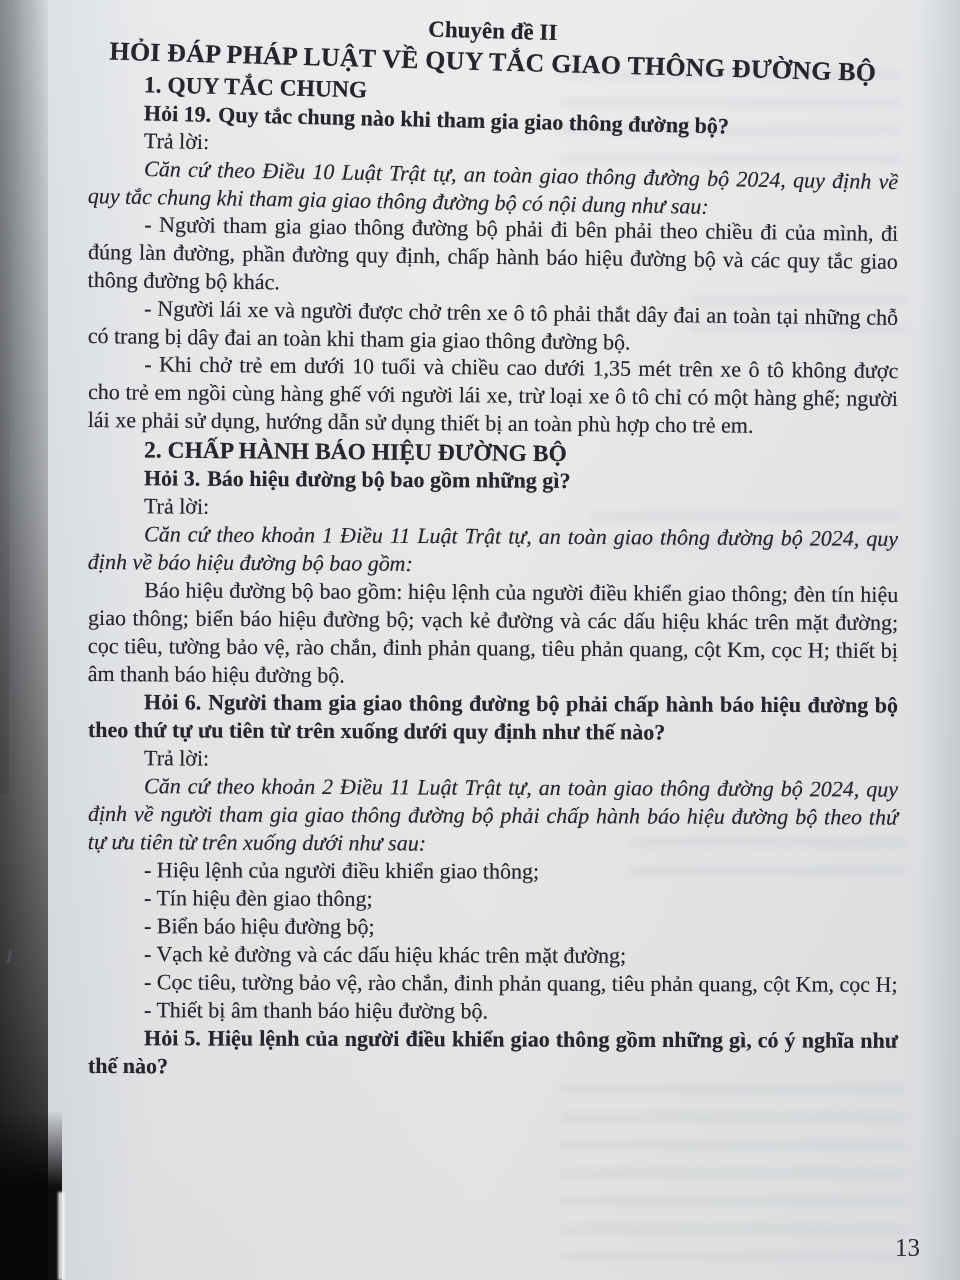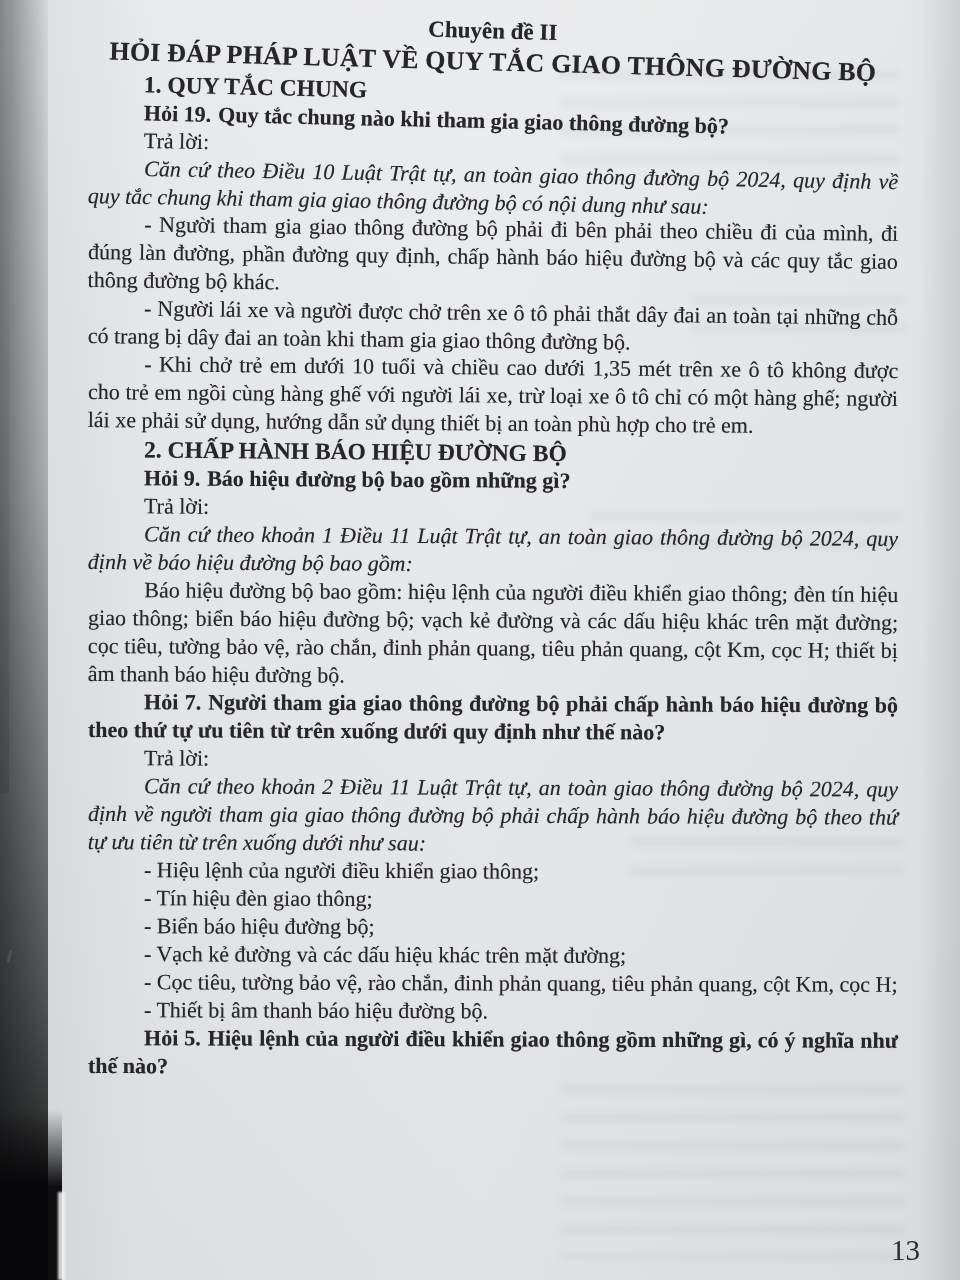--- a/index.html
+++ b/index.html
@@ -78,21 +78,21 @@
   .tB { transform: rotate(1.3deg);  transform-origin: 0 50%; }
   .tC { transform: rotate(1.0deg);  transform-origin: 0 50%; }
   .tD { transform: rotate(0.7deg);  transform-origin: 0 50%; }
   .tE { transform: rotate(0.5deg);  transform-origin: 0 50%; }
   .tF { transform: rotate(0.35deg); transform-origin: 0 50%; }
   .tG { transform: rotate(0.25deg); transform-origin: 0 50%; }
   .tH { transform: rotate(0.2deg);  transform-origin: 0 50%; }
 
   .page-num {
     position: absolute; right: 40px; top: 1234px;
-    font-size: 29px; color: #2b2b2f;
+    font-size: 25px; color: #2b2b2f;
   }
 </style>
 </head>
 <body>
 
 <div class="paper"></div>
 <div class="edge-sliver"></div>
 <div class="spine"></div>
 <div class="corner-dark"></div>
 <div class="corner-sliver"></div>
@@ -113,26 +113,26 @@
 
   <p class="q tB"><span class="q-label">Hỏi 19.</span><span>Quy tắc chung nào khi tham gia giao thông đường bộ?</span></p>
   <p class="reply tC">Trả lời:</p>
   <p class="cite tC">Căn cứ theo Điều 10 Luật Trật tự, an toàn giao thông đường bộ 2024, quy định về quy tắc chung khi tham gia giao thông đường bộ có nội dung như sau:</p>
   <p class="para tD">- Người tham gia giao thông đường bộ phải đi bên phải theo chiều đi của mình, đi đúng làn đường, phần đường quy định, chấp hành báo hiệu đường bộ và các quy tắc giao thông đường bộ khác.</p>
   <p class="para tD">- Người lái xe và người được chở trên xe ô tô phải thắt dây đai an toàn tại những chỗ có trang bị dây đai an toàn khi tham gia giao thông đường bộ.</p>
   <p class="para tE">- Khi chở trẻ em dưới 10 tuổi và chiều cao dưới 1,35 mét trên xe ô tô không được cho trẻ em ngồi cùng hàng ghế với người lái xe, trừ loại xe ô tô chỉ có một hàng ghế; người lái xe phải sử dụng, hướng dẫn sử dụng thiết bị an toàn phù hợp cho trẻ em.</p>
 
   <h3 class="sec-head tE">2. CHẤP HÀNH BÁO HIỆU ĐƯỜNG BỘ</h3>
 
-  <p class="q tF"><span class="q-label">Hỏi 9.</span><span>Báo hiệu đường bộ bao gồm những gì?</span></p>
+  <p class="q tF"><span class="q-label">Hỏi 3.</span><span>Báo hiệu đường bộ bao gồm những gì?</span></p>
   <p class="reply tF">Trả lời:</p>
   <p class="cite tF">Căn cứ theo khoản 1 Điều 11 Luật Trật tự, an toàn giao thông đường bộ 2024, quy định về báo hiệu đường bộ bao gồm:</p>
   <p class="para tF">Báo hiệu đường bộ bao gồm: hiệu lệnh của người điều khiển giao thông; đèn tín hiệu giao thông; biển báo hiệu đường bộ; vạch kẻ đường và các dấu hiệu khác trên mặt đường; cọc tiêu, tường bảo vệ, rào chắn, đinh phản quang, tiêu phản quang, cột Km, cọc H; thiết bị âm thanh báo hiệu đường bộ.</p>
 
-  <p class="q tG"><span class="q-label">Hỏi 7.</span><span>Người tham gia giao thông đường bộ phải chấp hành báo hiệu đường bộ theo thứ tự ưu tiên từ trên xuống dưới quy định như thế nào?</span></p>
+  <p class="q tG"><span class="q-label">Hỏi 6.</span><span>Người tham gia giao thông đường bộ phải chấp hành báo hiệu đường bộ theo thứ tự ưu tiên từ trên xuống dưới quy định như thế nào?</span></p>
   <p class="reply tG">Trả lời:</p>
   <p class="cite tG">Căn cứ theo khoản 2 Điều 11 Luật Trật tự, an toàn giao thông đường bộ 2024, quy định về người tham gia giao thông đường bộ phải chấp hành báo hiệu đường bộ theo thứ tự ưu tiên từ trên xuống dưới như sau:</p>
   <p class="li tH">- Hiệu lệnh của người điều khiển giao thông;</p>
   <p class="li tH">- Tín hiệu đèn giao thông;</p>
   <p class="li tH">- Biển báo hiệu đường bộ;</p>
   <p class="li tH">- Vạch kẻ đường và các dấu hiệu khác trên mặt đường;</p>
   <p class="li tH">- Cọc tiêu, tường bảo vệ, rào chắn, đinh phản quang, tiêu phản quang, cột Km, cọc H;</p>
   <p class="li tH">- Thiết bị âm thanh báo hiệu đường bộ.</p>
 
   <p class="q tH"><span class="q-label">Hỏi 5.</span><span>Hiệu lệnh của người điều khiển giao thông gồm những gì, có ý nghĩa như thế nào?</span></p>

